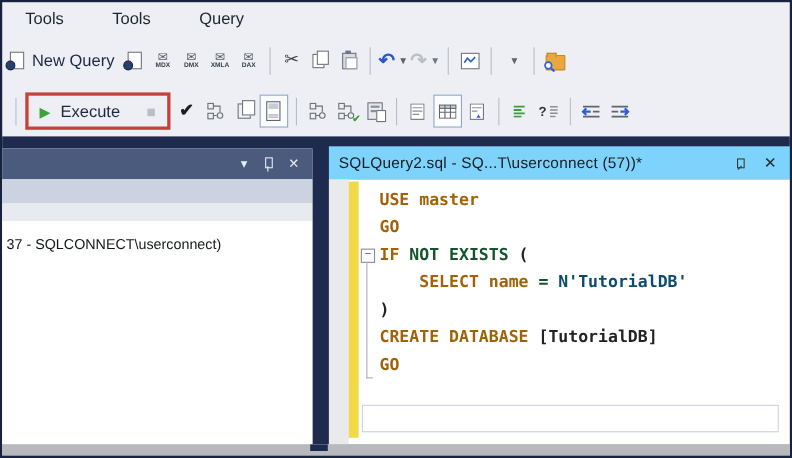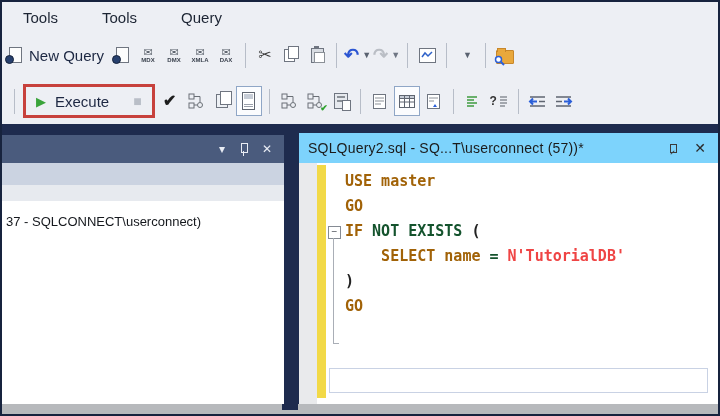--- a/index.html
+++ b/index.html
@@ -72,21 +72,21 @@
   .tab-close{font-size:14px;color:#2b2b2b;line-height:1}
   .editor-body{flex:1;background:#fff;display:flex;position:relative;overflow:hidden}
   .gutter{width:18px;background:#e9eaec;flex:none}
   .changebar{width:9px;background:#f2d947;flex:none;height:233px;margin-top:2px}
   .code-wrap{flex:1;position:relative;font-family:"DejaVu Sans Mono","Liberation Mono",monospace;font-size:15px;font-weight:bold}
   .code-lines{padding:6px 0 0 19px}
   .code-line{height:25px;line-height:25px;white-space:pre}
   .tok-kw{color:#a16207}
   .tok-gray{color:#14532d}
   .tok-green{color:#1f8e1f}
-  .tok-str{color:#ef4444}
+  .tok-str{color:#0c4a6e}
   .tok-plain{color:#222}
   .fold-box{position:absolute;left:2px;top:63px;width:11px;height:11px;border:1px solid #858b94;background:#fff;font-size:10px;line-height:9px;text-align:center;color:#4a4f57;font-family:"Liberation Sans",sans-serif;font-weight:normal}
   .fold-line{position:absolute;left:7px;top:75px;width:1px;height:106px;background:#a9aeb6}
   .fold-line::after{content:"";position:absolute;left:0;bottom:0;width:6px;height:1px;background:#a9aeb6}
   .current-line-box{position:absolute;left:3px;right:10px;top:205px;height:23px;border:1px solid #c9d2e4}
   
   .bottom-strip{height:10px;background:#b7b9bc;position:relative}
   .strip-splitter{position:absolute;left:280px;top:0;width:16px;height:6px;background:#1e2b4e}
   svg{display:block}
 </style>
@@ -360,20 +360,21 @@
         <div class="changebar"></div>
         <div class="code-wrap">
           <div class="fold-box">−</div>
           <div class="fold-line"></div>
           <div class="code-lines" id="code-lines">
               <div class="code-line"><span class="tok-kw">USE master</span></div>
               <div class="code-line"><span class="tok-kw">GO</span></div>
               <div class="code-line"><span class="tok-kw">IF </span><span class="tok-gray">NOT EXISTS </span><span class="tok-plain">(</span></div>
               <div class="code-line"><span class="tok-kw">    SELECT name </span><span class="tok-gray">= </span><span class="tok-str">N'TutorialDB'</span></div>
               <div class="code-line"><span class="tok-plain">)</span></div>
+              <div class="code-line"><span class="tok-kw">CREATE DATABASE </span><span class="tok-plain">[TutorialDB]</span></div>
               <div class="code-line"><span class="tok-kw">GO</span></div>
             </div>
           <div class="current-line-box"></div>
         </div>
       </div>
     </div>
 
   </div>
 
   <div class="bottom-strip">

